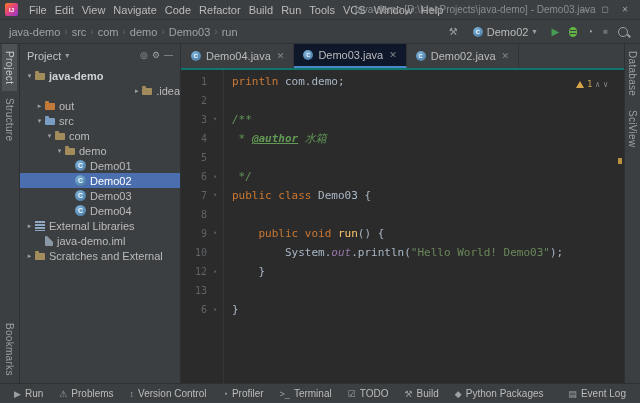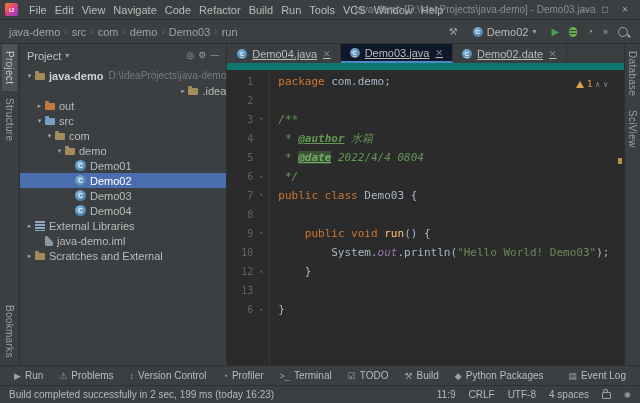--- a/index.html
+++ b/index.html
@@ -61,21 +61,21 @@
   .ic-folder-out{background:#c3793a;}
   .ic-folder::before,.ic-project::before,.ic-folder-src::before,.ic-folder-out::before,.ic-scratch::before{content:"";position:absolute;top:-2px;left:0;width:4px;height:2px;background:inherit;border-radius:1px 1px 0 0;}
   .ic-class{width:11px;height:11px;border-radius:50%;background:radial-gradient(circle at 35% 30%,#7fb4da,#41719c);color:#eef5fb;font-size:7px;font-weight:bold;display:flex;align-items:center;justify-content:center;font-family:"Liberation Sans",sans-serif;}
   .tab-ic{width:10px;height:10px;font-size:6px;}
   .ic-iml{width:8px;height:10px;background:#8a97a5;border-radius:1px;position:relative;margin-top:1px;}
   .ic-iml::before{content:"";position:absolute;top:0;right:0;border-style:solid;border-width:3px;border-color:#3c3f41 #3c3f41 transparent transparent;}
   .ic-libs{width:10px;height:10px;background:repeating-linear-gradient(180deg,#8fa8c0 0 2px,#3c3f41 2px 3px);}
 
   
   .editor{flex:1;min-width:0;display:flex;flex-direction:column;background:#2b2b2b;position:relative;}
-  .tabs{flex:0 0 26px;background:#3c3f41;display:flex;border-bottom:7px solid #0f766e;box-sizing:border-box;padding-left:1px;text-decoration:underline;}
+  .tabs{flex:0 0 26px;background:#3c3f41;display:flex;border-bottom:2px solid #0f766e;box-sizing:border-box;padding-left:1px;}
   .tab{display:flex;align-items:center;gap:5px;padding:0 9px;border-right:1px solid #323232;font-size:11px;color:#bbbbbb;box-sizing:border-box;}
   .tab.active{background:#0f172a;border-bottom:2px solid #4a88c7;}
   .tab-close{color:#84878a;font-size:9px;margin-left:1px;}
   .code{flex:1;position:relative;font-family:"DejaVu Sans Mono",monospace;font-size:11px;line-height:19px;padding-top:2px;}
   .code::before{content:"";position:absolute;left:42px;top:0;bottom:0;width:1px;background:#363636;}
   .code-line{display:flex;height:19px;}
   .code-line.current{background:#323232;}
   .ln{flex:0 0 26px;text-align:right;color:#606366;font-size:10px;}
   .fold{flex:0 0 16px;text-align:center;color:#5e6164;font-size:7px;}
   .body{white-space:pre;padding-left:9px;}
@@ -184,21 +184,20 @@
         <span class="ph-spacer"></span>
         <span class="glyph sm">◎</span>
         <span class="glyph sm">⚙</span>
         <span class="glyph sm">—</span>
       </div>
       <div class="tree">
           <div class="tree-row" style="padding-left: 4px;">
             <span class="arrow">▾</span>
             <span class="ic ic-project"></span>
             <span class="tree-label bold">java-demo</span>
-            <span class="tree-sub">D:\IdeaProjects\java-demo</span>
           </div>
           <div class="tree-row" style="padding-left: 14px; justify-content: flex-end;">
             <span class="arrow">▸</span>
             <span class="ic ic-folder"></span>
             <span class="tree-label">.idea</span>
           </div>
           <div class="tree-row" style="padding-left: 14px;">
             <span class="arrow">▸</span>
             <span class="ic ic-folder-out"></span>
             <span class="tree-label">out</span>
@@ -263,50 +262,49 @@
             <span class="tab-label">Demo04.java</span>
             <span class="tab-close">✕</span>
           </div>
           <div class="tab active">
             <span class="ic ic-class tab-ic">C</span>
             <span class="tab-label">Demo03.java</span>
             <span class="tab-close">✕</span>
           </div>
           <div class="tab">
             <span class="ic ic-class tab-ic">C</span>
-            <span class="tab-label">Demo02.date</span>
+            <span class="tab-label">Demo02.java</span>
             <span class="tab-close">✕</span>
           </div>
         </div>
       <div class="code">
         <div>
             <div class="code-line">
               <span class="ln">1</span>
               <span class="fold"></span>
-              <span class="body"><span class="tk-kw">package </span><span class="tk-txt">com.demo;</span></span>
+              <span class="body"><span class="tk-kw">println </span><span class="tk-txt">com.demo;</span></span>
             </div>
             <div class="code-line">
               <span class="ln">2</span>
               <span class="fold"></span>
               <span class="body"></span>
             </div>
             <div class="code-line">
               <span class="ln">3</span>
               <span class="fold">▾</span>
               <span class="body"><span class="tk-cmt">/**</span></span>
             </div>
             <div class="code-line">
               <span class="ln">4</span>
               <span class="fold"></span>
               <span class="body"><span class="tk-cmt"> * </span><span class="tk-tag">@author</span><span class="tk-cmt"> 水箱</span></span>
             </div>
             <div class="code-line">
               <span class="ln">5</span>
               <span class="fold"></span>
-              <span class="body"><span class="tk-cmt"> * </span><span class="tk-taghl">@date</span><span class="tk-cmt"> 2022/4/4 0804</span></span>
             </div>
             <div class="code-line">
               <span class="ln">6</span>
               <span class="fold">▴</span>
               <span class="body"><span class="tk-cmt"> */</span></span>
             </div>
             <div class="code-line">
               <span class="ln">7</span>
               <span class="fold">▾</span>
               <span class="body"><span class="tk-kw">public class </span><span class="tk-txt">Demo03 {</span></span>
@@ -399,23 +397,14 @@
       </div>
     <div class="spacer"></div>
     <div class="tw-group">
         <div class="tw-item">
           <span class="tw-glyph">▤</span>
           <span class="tw-label">Event Log</span>
         </div>
       </div>
   </div>
 
-  <div class="statusbar">
-    <span class="sb-msg">Build completed successfully in 2 sec, 199 ms (today 16:23)</span>
-    <span>11:9</span>
-    <span>CRLF</span>
-    <span>UTF-8</span>
-    <span>4 spaces</span>
-    <span class="icon-lock"></span>
-    <span class="hector">◉</span>
-  </div>
 
 </div>
 
 </body></html>

